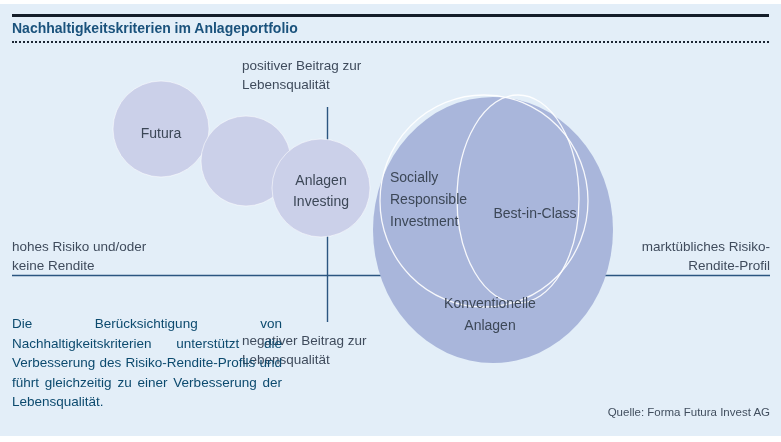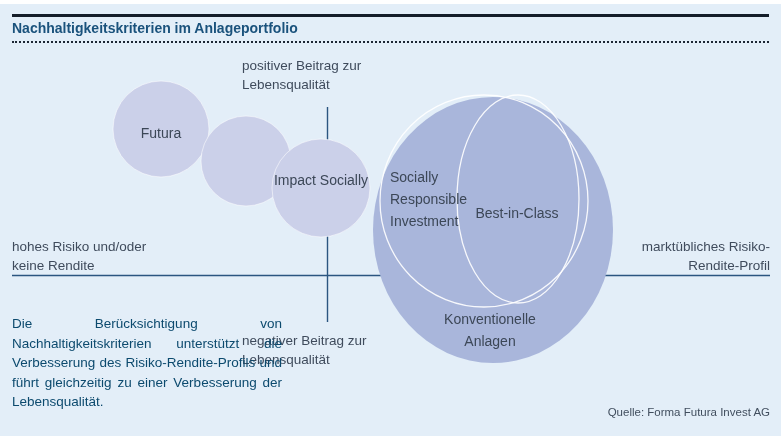--- a/index.html
+++ b/index.html
@@ -58,21 +58,21 @@
     <circle cx="246" cy="161" r="45" fill="#cbd0e9" stroke="rgba(255,255,255,0.55)" stroke-width="1"></circle>
     <circle cx="321" cy="188" r="49" fill="#cbd0e9" stroke="rgba(255,255,255,0.55)" stroke-width="1"></circle>
   </svg>
 
   <div class="lbl center" style="left:242px;top:56px;width:170px;">positiver Beitrag zur Lebensqualität</div>
   <div class="lbl center" style="left:242px;top:331px;width:170px;">negativer Beitrag zur Lebensqualität</div>
   <div class="lbl" style="left:12px;top:237px;width:160px;">hohes Risiko und/oder keine Rendite</div>
   <div class="lbl right" style="right:11px;top:237px;width:150px;">marktübliches Risiko-Rendite-Profil</div>
 
   <div class="bubble-lbl" style="left:111px;top:123px;width:100px;">Futura</div>
-  <div class="bubble-lbl" style="left:271px;top:170px;width:100px;">Impact Socially</div>
+  <div class="bubble-lbl" style="left:271px;top:170px;width:100px;">Anlagen Investing</div>
   <div class="bubble-lbl left-align" style="left:390px;top:166px;width:112px;line-height:22px;">Socially Responsible Investment</div>
-  <div class="bubble-lbl" style="left:457px;top:203px;width:120px;">Best-in-Class</div>
-  <div class="bubble-lbl" style="left:420px;top:308px;width:140px;line-height:22px;">Konventionelle Anlagen</div>
+  <div class="bubble-lbl" style="left:457px;top:203px;width:120px;padding-left:18px;">Best-in-Class</div>
+  <div class="bubble-lbl" style="left:420px;top:292px;width:140px;line-height:22px;">Konventionelle Anlagen</div>
 
   <p class="note">Die Berücksichtigung von Nachhaltigkeitskriterien unterstützt die Verbesserung des Risiko-Rendite-Profils und führt gleichzeitig zu einer Verbesserung der Lebensqualität.</p>
   <div class="source">Quelle: Forma Futura Invest AG</div>
 
 </div>
 
 </body></html>

